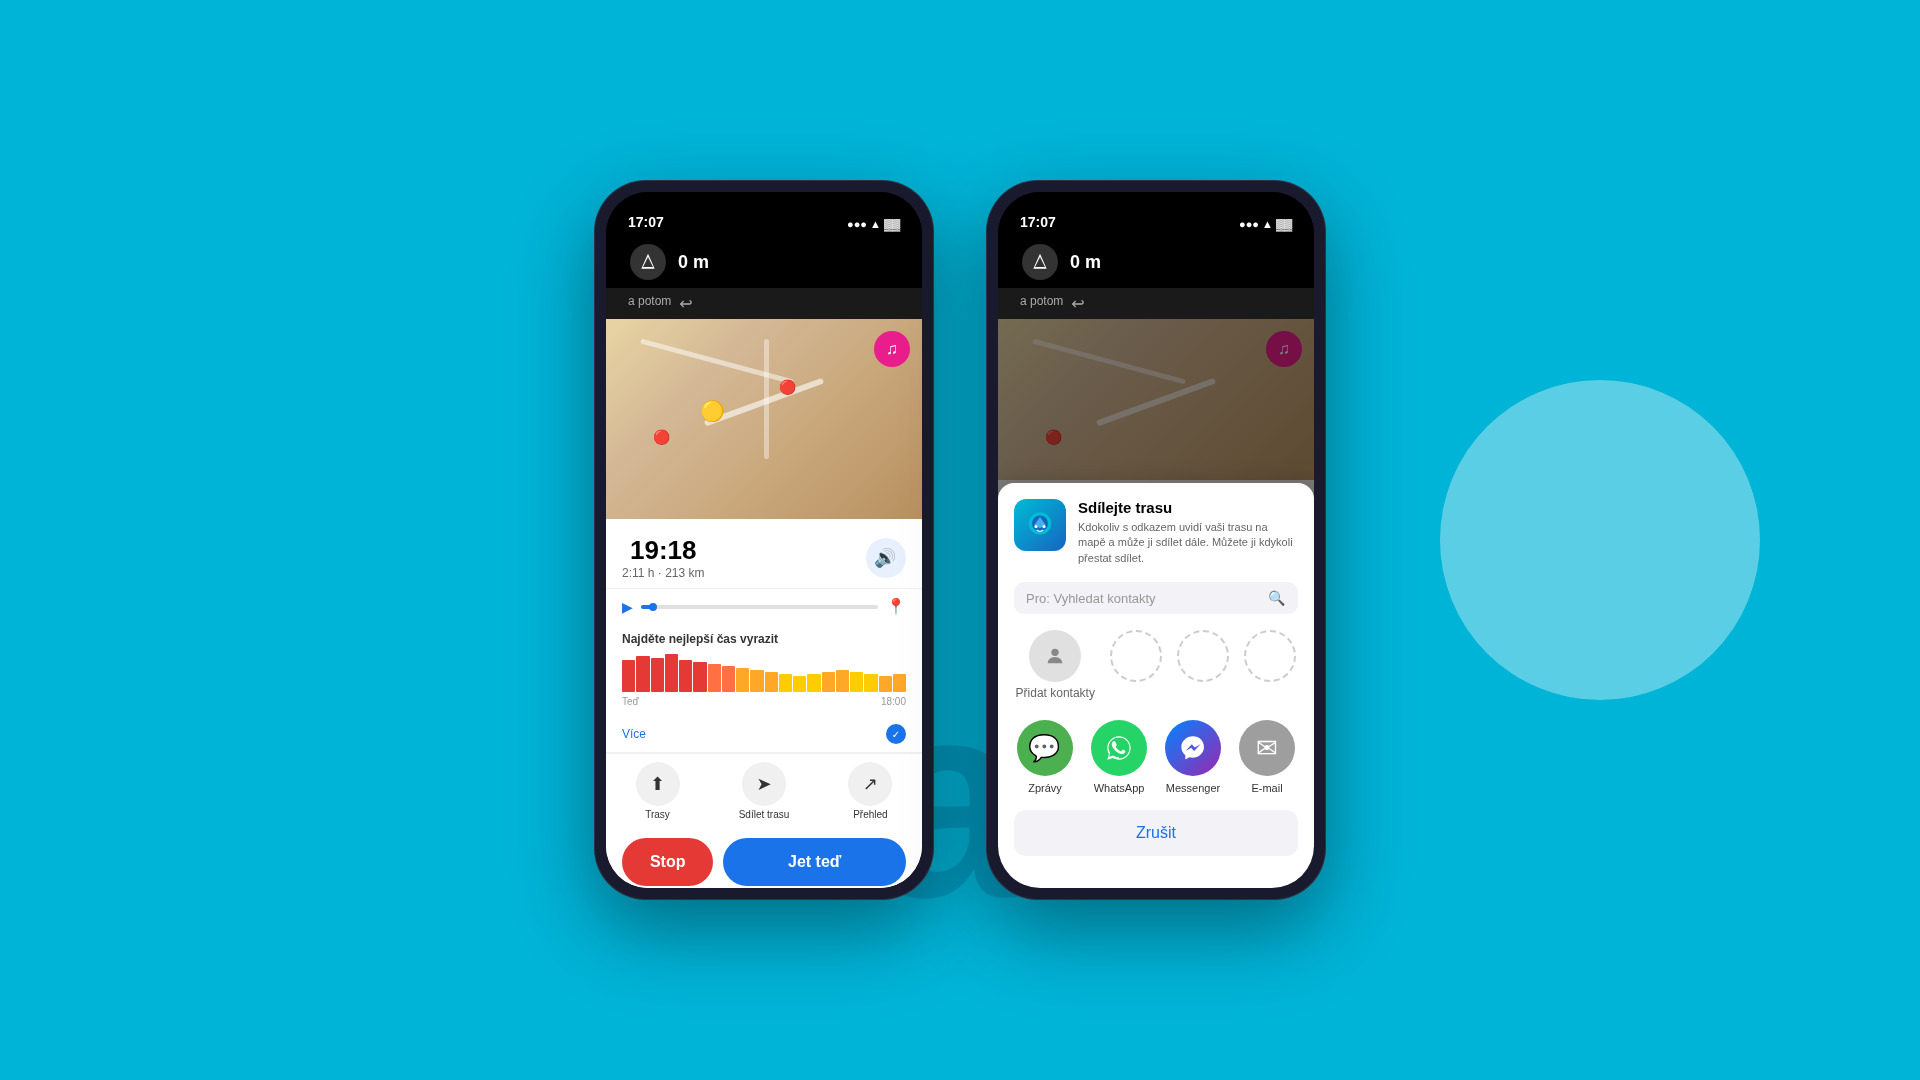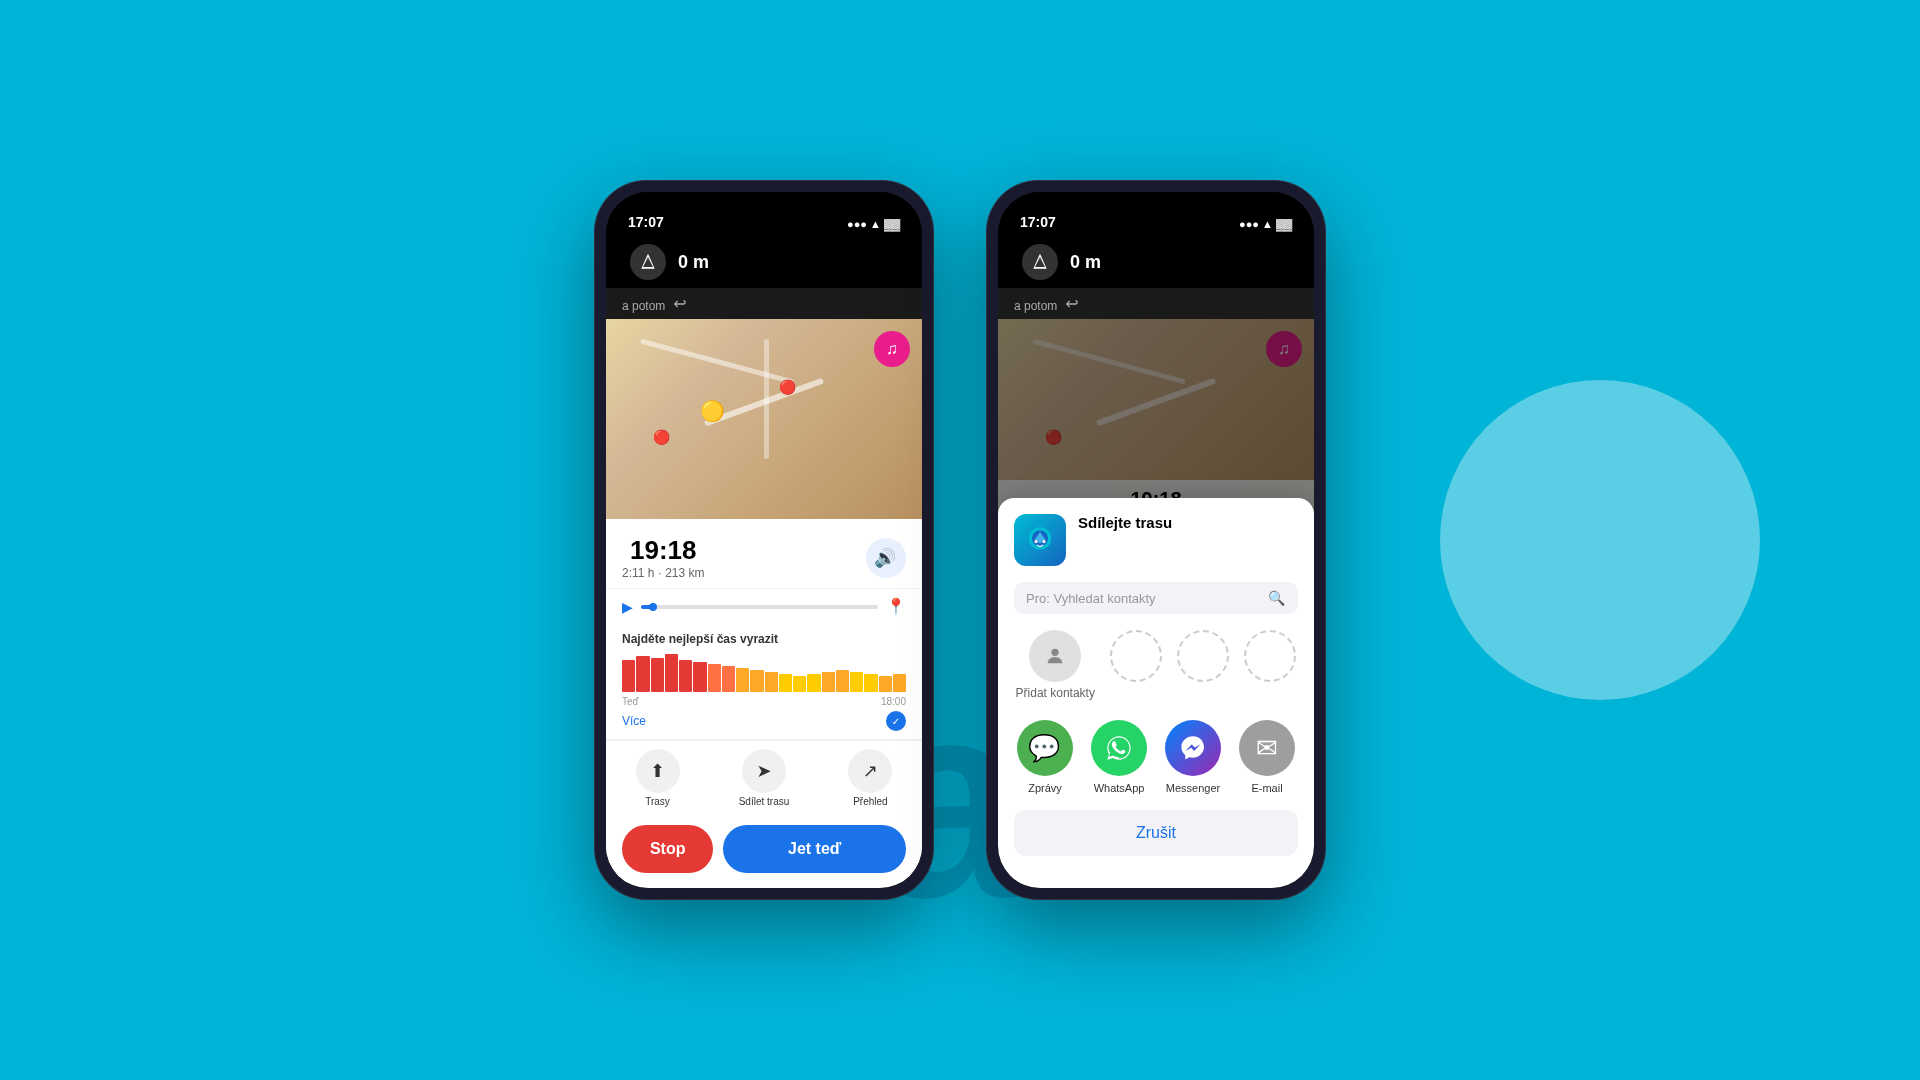--- a/index.html
+++ b/index.html
@@ -139,23 +139,23 @@
       align-items: center;
       justify-content: center;
     }
     .nav-distance {
       color: #fff;
       font-size: 18px;
       font-weight: 600;
     }
     .nav-sub {
       background: #1a1a1a;
-      padding: 6px 16px;
-      display: flex;
-      align-items: flex-end;
+      padding: 6px 22px;
+      display: flex;
+      align-items: flex-start;
       gap: 8px;
       flex-shrink: 0;
     }
     .nav-sub-text {
       color: #aaa;
       font-size: 12px;
     }
     .turn-icon {
       color: #aaa;
       font-size: 16px;
@@ -280,21 +280,21 @@
     .traffic-labels {
       display: flex;
       justify-content: space-between;
       font-size: 10px;
       color: #999;
     }
     .traffic-more {
       display: flex;
       align-items: center;
       justify-content: space-between;
-      margin-top: 4px;
+      margin-top: 17px;
     }
     .more-link {
       color: #1a73e8;
       font-size: 12px;
       font-weight: 500;
     }
     .checkmark {
       width: 20px;
       height: 20px;
       background: #1a73e8;
@@ -698,20 +698,21 @@
                 <circle cx="20" cy="18" r="10" fill="#1565c0"></circle>
                 <path d="M13 20 L20 10 L27 20 L20 24 Z" fill="#4fc3f7" opacity="0.8"></path>
                 <circle cx="15" cy="22" r="2" fill="#fff"></circle>
                 <circle cx="25" cy="22" r="2" fill="#fff"></circle>
                 <path d="M16 26 Q20 30 24 26" stroke="#fff" stroke-width="1.5" fill="none"></path>
               </svg>
             </div>
           </div>
           <div class="share-texts">
             <h3>Sdílejte trasu</h3>
+            <p>Kdokoliv s odkazem uvidí vaši trasu na mapě a může ji sdílet dále. Můžete ji kdykoli přestat sdílet.</p>
           </div>
         </div>
 
         <div class="search-field">
           <span class="search-placeholder">Pro: Vyhledat kontakty</span>
           <span class="search-icon">🔍</span>
         </div>
 
         <div class="contacts-row">
           <div class="contact-item">

